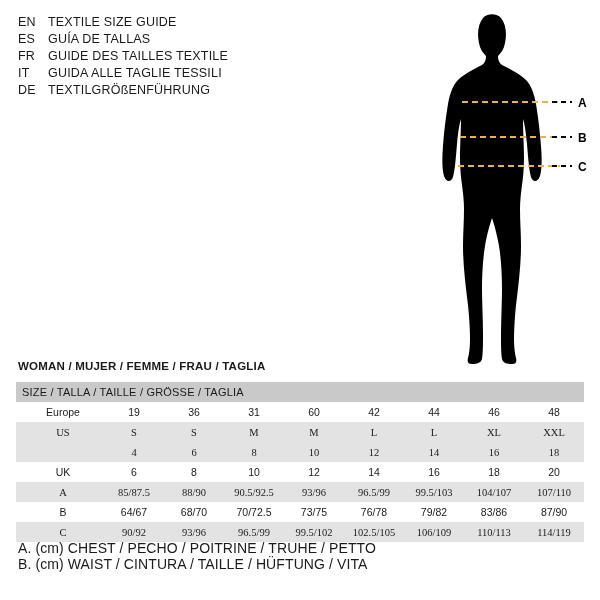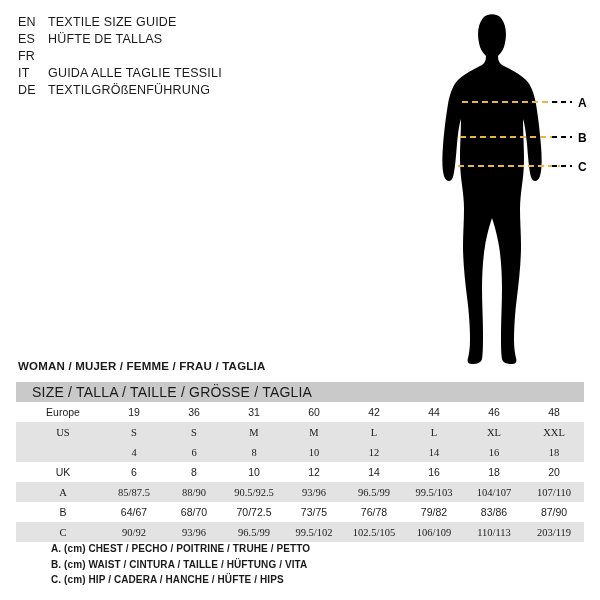--- a/index.html
+++ b/index.html
@@ -82,46 +82,45 @@
   }
   table.size-table td {
     padding: 2px 0 2px 0;
     height: 16px;
     text-align: center;
     font-weight: normal;
   }
   table.size-table tr.head-row td {
     background: #c9c9c9;
     text-align: left;
-    padding-left: 16px;
-    font-size: 14px;
+    padding-left: 6px;
+    font-size: 11px;
     letter-spacing: 0.2px;
   }
   table.size-table tr.shade td {
     background: #e3e3e3;
     font-family: Liberation Serif, serif;
   }
   table.size-table tr.plain td {
     background: #ffffff;
   }
   td.rowlabel {
     text-align: right;
     padding-left: 6px !important;
   }
 
   
   .legend {
     position: absolute;
     left: 18px;
     top: 541px;
-    font-size: 10px;
+    font-size: 14px;
     line-height: 15.5px;
-    font-weight: bold;
+    font-weight: normal;
     letter-spacing: 0.1px;
-    margin-left: 33px;
   }
   .legend div { white-space: nowrap; }
 
   .dash-label {
     font-size: 12px;
     font-weight: bold;
     fill: #000;
   }
 </style>
 </head>
@@ -129,24 +128,25 @@
 
 <div id="page">
 
   <div class="lang-block">
     <div class="lang-row">
       <span class="lang-code">EN</span>
       <span class="lang-text">TEXTILE SIZE GUIDE</span>
     </div>
     <div class="lang-row">
       <span class="lang-code">ES</span>
-      <span class="lang-text">HÜFTE DE TALLAS</span>
+      <span class="lang-text">GUÍA DE TALLAS</span>
     </div>
     <div class="lang-row">
       <span class="lang-code">FR</span>
+      <span class="lang-text">GUIDE DES TAILLES TEXTILE</span>
     </div>
     <div class="lang-row">
       <span class="lang-code">IT</span>
       <span class="lang-text">GUIDA ALLE TAGLIE TESSILI</span>
     </div>
     <div class="lang-row">
       <span class="lang-code">DE</span>
       <span class="lang-text">TEXTILGRÖßENFÜHRUNG</span>
     </div>
   </div>
@@ -320,25 +320,24 @@
 
         <tr class="shade">
           <td class="rowlabel">C</td>
           <td>90/92</td>
           <td>93/96</td>
           <td>96.5/99</td>
           <td>99.5/102</td>
           <td>102.5/105</td>
           <td>106/109</td>
           <td>110/113</td>
-          <td>203/119</td>
+          <td>114/119</td>
         </tr>
       </tbody>
     </table>
   </div>
 
   <div class="legend">
     <div>A. (cm) CHEST / PECHO / POITRINE / TRUHE / PETTO</div>
     <div>B. (cm) WAIST / CINTURA / TAILLE / HÜFTUNG / VITA</div>
-    <div>C. (cm) HIP / CADERA / HANCHE / HÜFTE / HIPS</div>
   </div>
 
 </div>
 
 </body></html>

